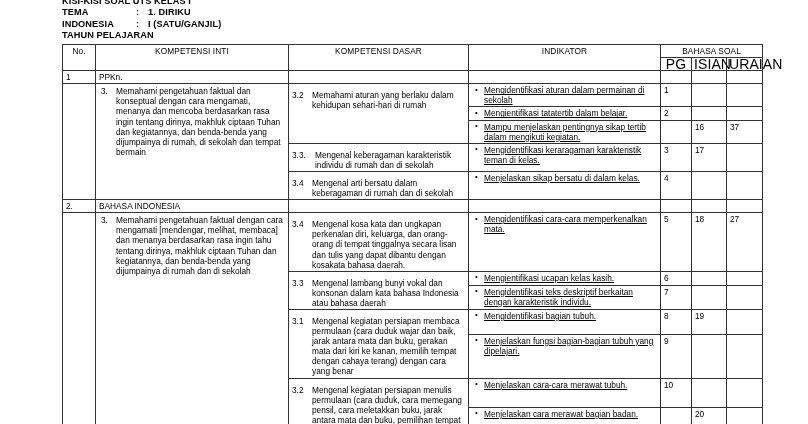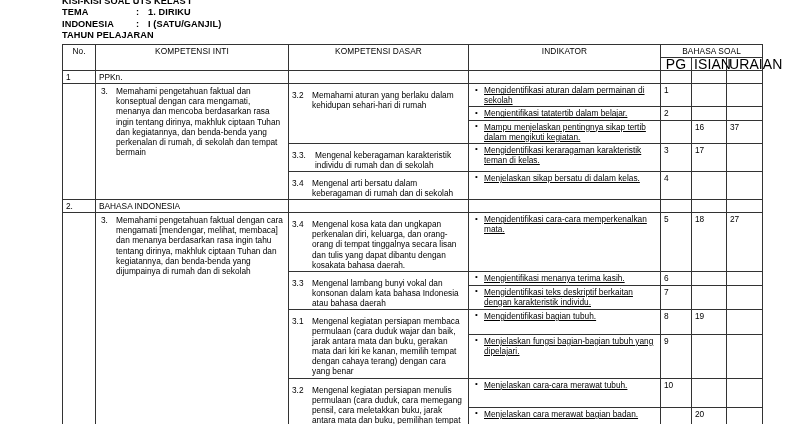--- a/index.html
+++ b/index.html
@@ -190,21 +190,21 @@
           <td></td>
           <td></td>
           <td></td>
           <td></td>
         </tr>
         <tr>
           <td class="num" rowspan="5"></td>
           <td rowspan="5">
             <div class="ki-block">
               <span class="ki-num">3.</span>
-              <span class="ki-text">Memahami pengetahuan faktual dan konseptual dengan cara mengamati, menanya dan mencoba berdasarkan rasa ingin tentang dirinya, makhluk ciptaan Tuhan dan kegiatannya, dan benda-benda yang perkenalan  di rumah, di sekolah dan tempat bermain</span>
+              <span class="ki-text">Memahami pengetahuan faktual dan konseptual dengan cara mengamati, menanya dan mencoba berdasarkan rasa ingin tentang dirinya, makhluk ciptaan Tuhan dan kegiatannya, dan benda-benda yang dijumpainya  di rumah, di sekolah dan tempat bermain</span>
             </div>
           </td>
           <td rowspan="3">
             <div class="kd-block">
               <span class="kd-code">3.2</span>
               <span class="kd-text">Memahami aturan yang berlaku dalam kehidupan sehari-hari di rumah</span>
             </div>
           </td>
           <td>
             <ul class="ind">
@@ -301,21 +301,21 @@
         </tr>
         <tr>
           <td rowspan="2">
             <div class="kd-block">
               <span class="kd-code">3.3</span>
               <span class="kd-text">Mengenal lambang bunyi vokal dan konsonan dalam kata bahasa Indonesia atau bahasa daerah</span>
             </div>
           </td>
           <td>
             <ul class="ind">
-              <li>Mengientifikasi menanya terima kasih.</li>
+              <li>Mengientifikasi ucapan kelas kasih.</li>
             </ul>
           </td>
           <td class="cellnum">6</td>
           <td class="cellnum"></td>
           <td class="cellnum"></td>
         </tr>
         <tr>
           <td>
             <ul class="ind">
               <li>Mengidentifikasi teks deskriptif berkaitan dengan karakteristik individu.</li>

